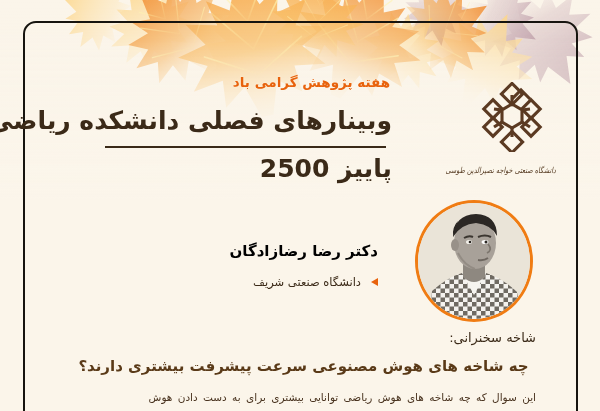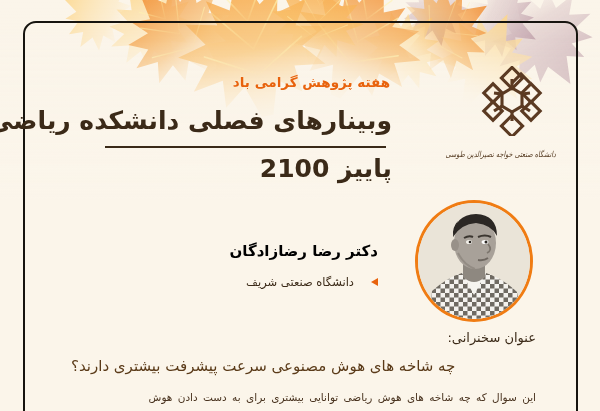--- a/index.html
+++ b/index.html
@@ -100,21 +100,21 @@
     right: 208px;
     font-size: 25px;
     font-weight: bold;
     color: #3b2a18;
     white-space: nowrap;
   }
 
   
   .logo {
     position: absolute;
-    top: 66px;
+    top: 82px;
     left: 468px;
     width: 88px;
     height: 92px;
   }
   .logo-mark { position: absolute; top: 0; left: 10px; }
   .logo-caption {
     position: absolute;
     bottom: 0px;
     left: 0;
     width: 88px;
@@ -152,21 +152,21 @@
     white-space: nowrap;
   }
 
   .affil-row {
     position: absolute;
     top: 275px;
     right: 222px;
     display: flex;
     flex-direction: row;
     align-items: center;
-    gap: 17px;
+    gap: 10px;
     white-space: nowrap;
   }
   .affil-text {
     font-size: 11.5px;
     color: #3b2a18;
   }
   .affil-bullet {
     width: 0; height: 0;
     border-top: 4.5px solid transparent;
     border-bottom: 4.5px solid transparent;
@@ -181,23 +181,23 @@
     font-size: 13px;
     color: #3b2a18;
     white-space: nowrap;
   }
 
   .talk-title {
     position: absolute;
     top: 357px;
     right: 64px;
     width: 465px;
-    text-align: left;
+    text-align: center;
     font-size: 15px;
-    font-weight: normal;
+    font-weight: bold;
     color: #5a3a18;
     white-space: nowrap;
   }
 
   .talk-body {
     position: absolute;
     top: 388px;
     right: 64px;
     width: 462px;
     text-align: justify;
@@ -315,21 +315,21 @@
   <div class="frame"></div>
 
   <div class="content">
 
     <div class="kicker">هفته پژوهش گرامی باد</div>
 
     <div class="main-title">وبینارهای فصلی دانشکده ریاضی</div>
 
     <div class="title-rule"></div>
 
-    <div class="season">پاییز 2100</div>
+    <div class="season">پاییز 2500</div>
 
     <div class="logo">
       <svg class="logo-mark" width="68" height="70" viewBox="0 0 68 70">
         <g fill="none" stroke="#5b3a22" stroke-width="3.1" stroke-linejoin="miter">
 
           <path d="M34 17 L43 8 L52 17 L52 17"></path>
           <rect x="26.5" y="4.5" width="15" height="15" transform="rotate(45 34 12)"></rect>
           <rect x="8.5" y="20.5" width="13" height="13" transform="rotate(45 15 27)"></rect>
           <rect x="46.5" y="20.5" width="13" height="13" transform="rotate(45 53 27)"></rect>
           <rect x="8.5" y="38.5" width="13" height="13" transform="rotate(45 15 45)"></rect>
@@ -386,20 +386,20 @@
       </svg>
     </div>
 
     <div class="speaker-name">دکتر رضا رضازادگان</div>
 
     <div class="affil-row">
       <span class="affil-bullet"></span>
       <span class="affil-text">دانشگاه صنعتی شریف</span>
     </div>
 
-    <div class="talk-label">عنوان سخنرانی:</div>
+    <div class="talk-label">شاخه سخنرانی:</div>
 
     <div class="talk-title">چه شاخه های هوش مصنوعی سرعت پیشرفت بیشتری دارند؟</div>
 
     <div class="talk-body">این سوال که چه شاخه های هوش ریاضی توانایی بیشتری برای به دست دادن هوش</div>
 
   </div>
 </div>
 
 </body></html>

